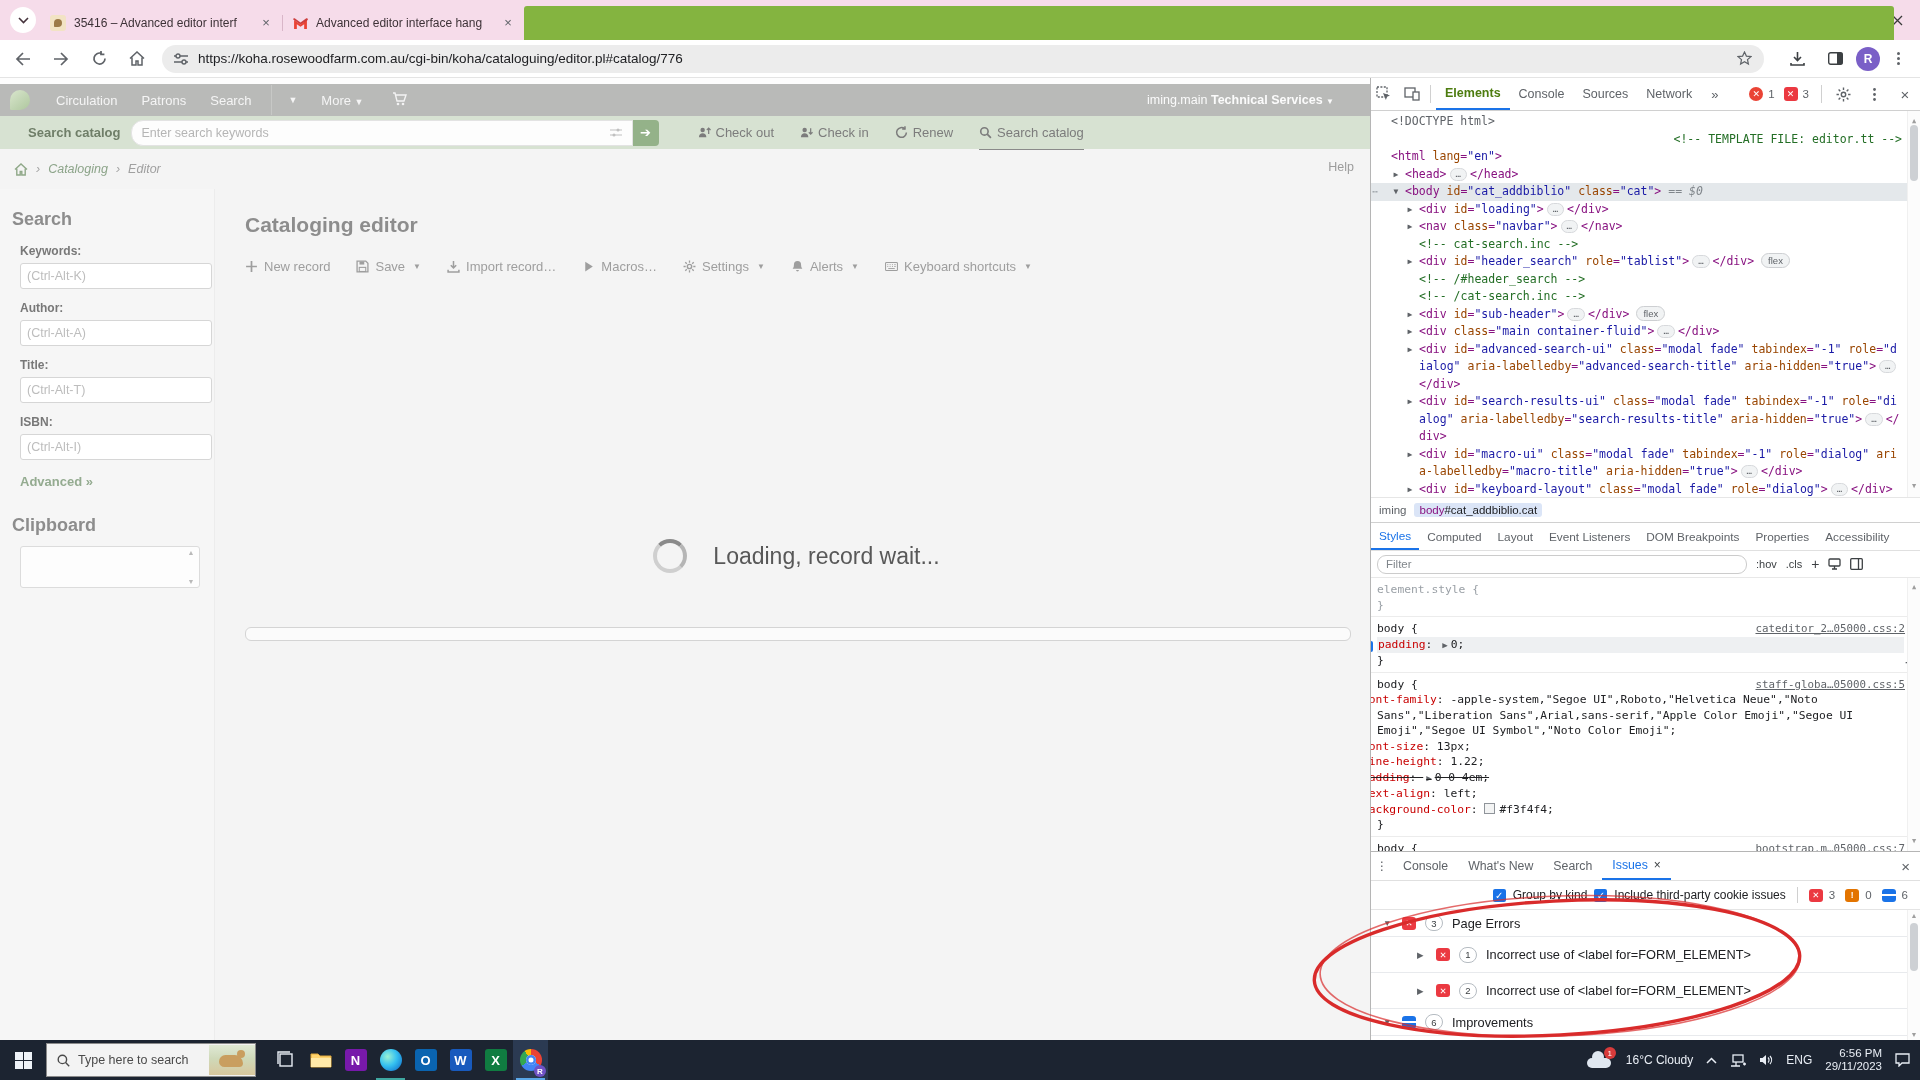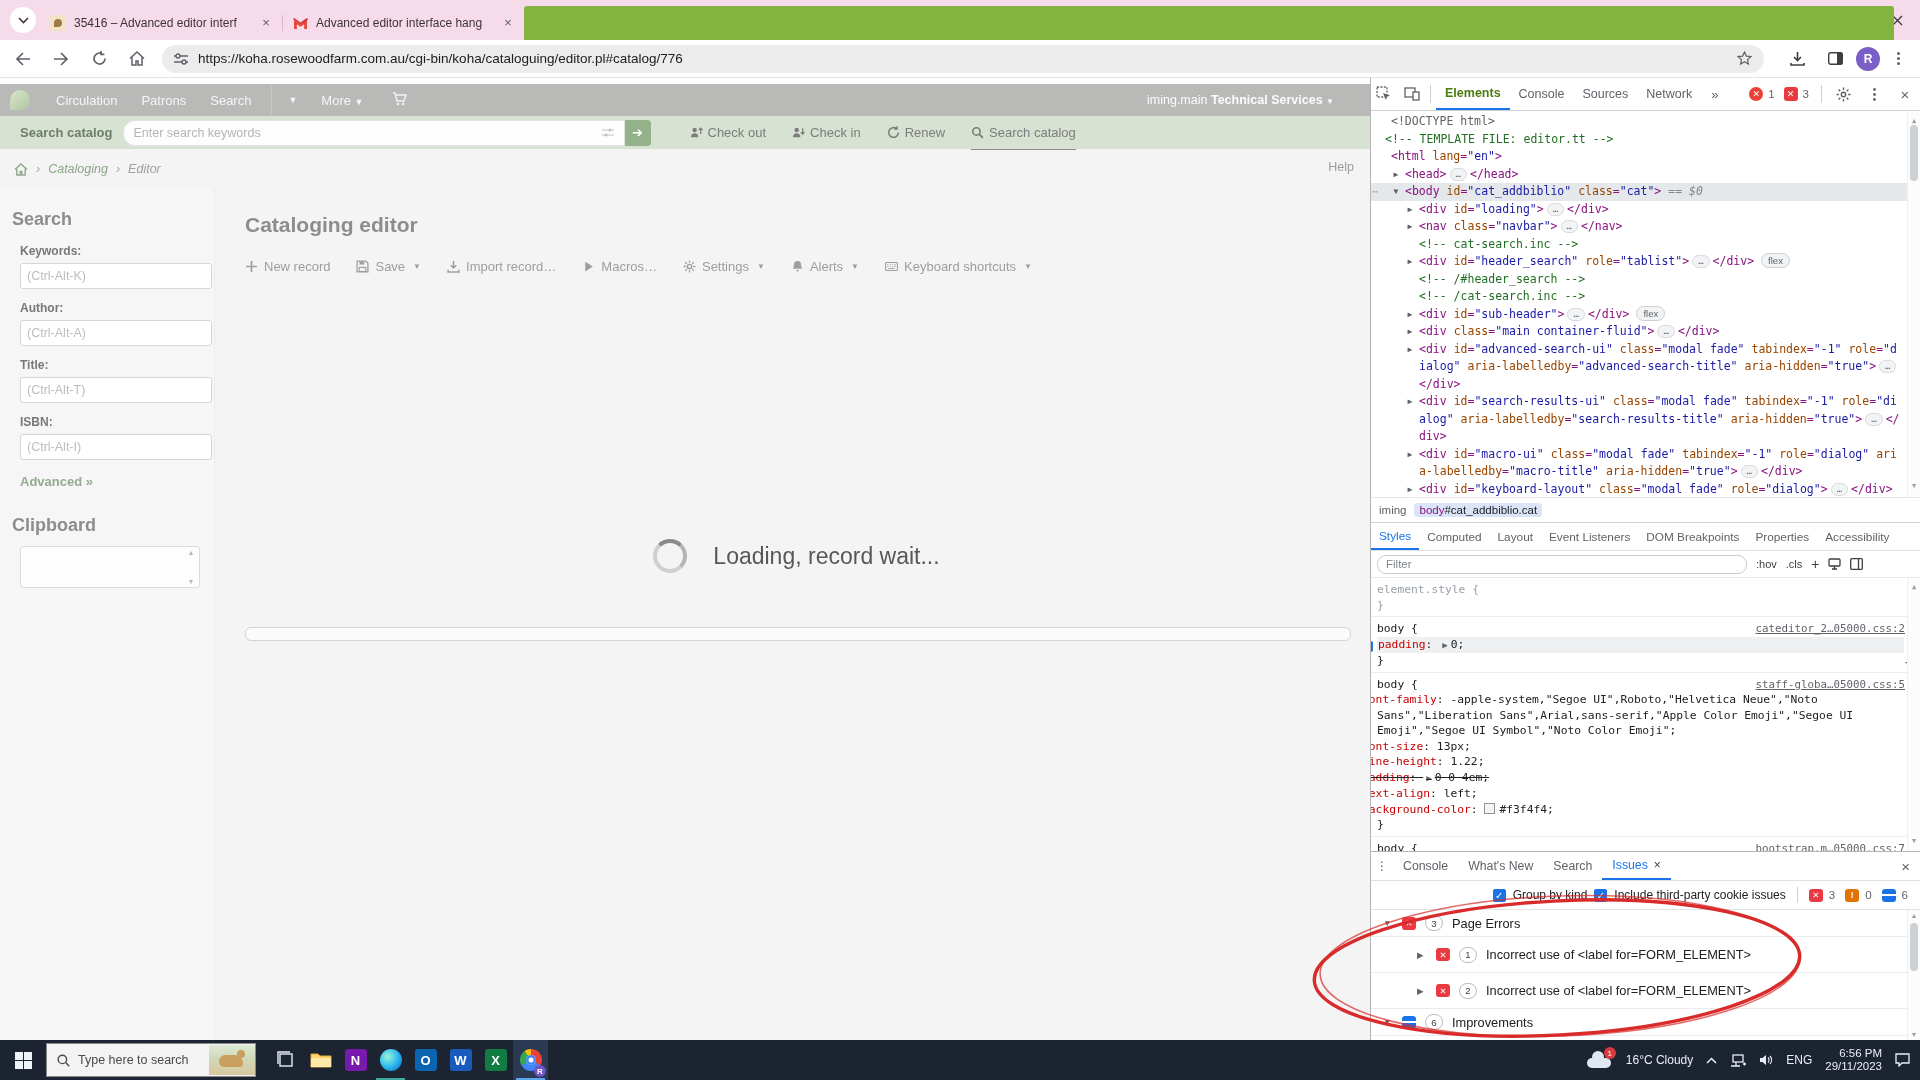--- a/index.html
+++ b/index.html
@@ -32,21 +32,21 @@
   
   .koha{position:absolute;left:0;top:0;width:1370px;height:962px;background:#f4f4f4;overflow:hidden;}
   .k-gap{height:6px;background:#fdfdfd;}
   .k-nav{height:32px;background:#b9bab8;display:flex;align-items:center;color:#f5f5f5;font-size:13px;gap:4px;padding:0 10px;position:relative;}
   .k-logo{width:20px;height:20px;border-radius:50% 50% 50% 6%;background:linear-gradient(140deg,#d9e6cd,#aec79e);margin-right:10px;}
   .k-navitem{padding:0 12px;}
   .k-navdiv{width:1px;height:30px;background:#c7c8c6;margin:0 4px;}
   .k-caret{font-size:9px;padding:0 8px;}
   .k-user{position:absolute;right:36px;font-size:12.5px;color:#fbfbfb;}
   .k-user b{font-weight:bold;}
-  .k-search{height:33px;background:#d7e2d2;display:flex;align-items:center;font-size:13px;padding:0 20px;gap:0;}
+  .k-search{height:33px;background:#d7e2d2;display:flex;align-items:center;font-size:13px;padding:0 28px;gap:0;}
   .k-slabel{font-weight:bold;color:#6f7e68;margin-right:10px;}
   .k-sinput{width:480px;height:24px;background:#fdfdfd;border:1px solid #e3e3e3;border-radius:12px 0 0 12px;display:flex;align-items:center;padding:0 10px;color:#b5b5b5;font-size:12.5px;position:relative;}
   .k-sinput .ph{flex:1;}
   .k-go{width:26px;height:26px;background:#94b289;border-radius:0 4px 4px 0;display:flex;align-items:center;justify-content:center;color:#fff;font-size:13px;margin-right:26px;}
   .k-qlink{display:flex;align-items:center;gap:5px;color:#7c7c7c;margin:0 13px;height:33px;}
   .k-qlink.on{border-bottom:1px solid #8a8a8a;}
   .k-qlink svg{width:13px;height:13px;}
   .k-crumbs{position:absolute;left:0;top:71px;width:100%;height:40px;display:flex;align-items:center;padding:0 14px;box-sizing:border-box;font-size:12.5px;color:#a3a3a3;gap:8px;font-style:italic;}
   .k-crumbs .cr{color:#8ca489;}
   .k-crumbs .last{color:#a0a0a0;}
@@ -498,21 +498,21 @@
                 <circle cx="1.5" cy="6.5" r="1.4" fill="#5f6368"></circle>
                 <circle cx="1.5" cy="11.5" r="1.4" fill="#5f6368"></circle>
               </svg>
             </div>
           <div class="dt-ic" style="font-size:15px;">×</div>
         </div>
       </div>
       <div class="dt-elems" id="dtdom">
 
       <div class="dl" style="padding-left: 20px;"><span class="tok-d">&lt;!DOCTYPE html&gt;</span></div>
-          <div class="dl" style="padding-left: 14px;"><span class="tok-c">&lt;!-- TEMPLATE FILE: editor.tt --&gt;</span></div>
+          <div class="dl" style="padding-left: 37px; text-align: right;"><span class="tok-c">&lt;!-- TEMPLATE FILE: editor.tt --&gt;</span></div>
           <div class="dl" style="padding-left: 20px;"><span class="tok-t">&lt;html</span><span class="tok-p"> </span><span class="tok-a">lang</span><span class="tok-t">=</span><span class="tok-v">"en"</span><span class="tok-t">&gt;</span></div>
           <div class="dl" style="padding-left: 34px;"><span class="arr" style="left: 20px;">▶</span><span class="tok-t">&lt;head&gt;</span><span class="ellpill">…</span><span class="tok-t">&lt;/head&gt;</span></div>
           <div class="dl sel" style="padding-left: 34px;"><span class="dots">⋯</span><span class="arr" style="left: 20px;">▼</span><span class="tok-t">&lt;body</span><span class="tok-p"> </span><span class="tok-a">id</span><span class="tok-t">=</span><span class="tok-v">"cat_addbiblio"</span><span class="tok-p"> </span><span class="tok-a">class</span><span class="tok-t">=</span><span class="tok-v">"cat"</span><span class="tok-t">&gt;</span><span class="tok-m"> == $0</span></div>
           <div class="dl" style="padding-left: 48px;"><span class="arr" style="left: 34px;">▶</span><span class="tok-t">&lt;div</span><span class="tok-p"> </span><span class="tok-a">id</span><span class="tok-t">=</span><span class="tok-v">"loading"</span><span class="tok-t">&gt;</span><span class="ellpill">…</span><span class="tok-t">&lt;/div&gt;</span></div>
           <div class="dl" style="padding-left: 48px;"><span class="arr" style="left: 34px;">▶</span><span class="tok-t">&lt;nav</span><span class="tok-p"> </span><span class="tok-a">class</span><span class="tok-t">=</span><span class="tok-v">"navbar"</span><span class="tok-t">&gt;</span><span class="ellpill">…</span><span class="tok-t">&lt;/nav&gt;</span></div>
           <div class="dl" style="padding-left: 48px;"><span class="tok-c">&lt;!-- cat-search.inc --&gt;</span></div>
           <div class="dl" style="padding-left: 48px;"><span class="arr" style="left: 34px;">▶</span><span class="tok-t">&lt;div</span><span class="tok-p"> </span><span class="tok-a">id</span><span class="tok-t">=</span><span class="tok-v">"header_search"</span><span class="tok-p"> </span><span class="tok-a">role</span><span class="tok-t">=</span><span class="tok-v">"tablist"</span><span class="tok-t">&gt;</span><span class="ellpill">…</span><span class="tok-t">&lt;/div&gt;</span><span class="flexbadge">flex</span></div>
           <div class="dl" style="padding-left: 48px;"><span class="tok-c">&lt;!-- /#header_search --&gt;</span></div>
           <div class="dl" style="padding-left: 48px;"><span class="tok-c">&lt;!-- /cat-search.inc --&gt;</span></div>
           <div class="dl" style="padding-left: 48px;"><span class="arr" style="left: 34px;">▶</span><span class="tok-t">&lt;div</span><span class="tok-p"> </span><span class="tok-a">id</span><span class="tok-t">=</span><span class="tok-v">"sub-header"</span><span class="tok-t">&gt;</span><span class="ellpill">…</span><span class="tok-t">&lt;/div&gt;</span><span class="flexbadge">flex</span></div>

